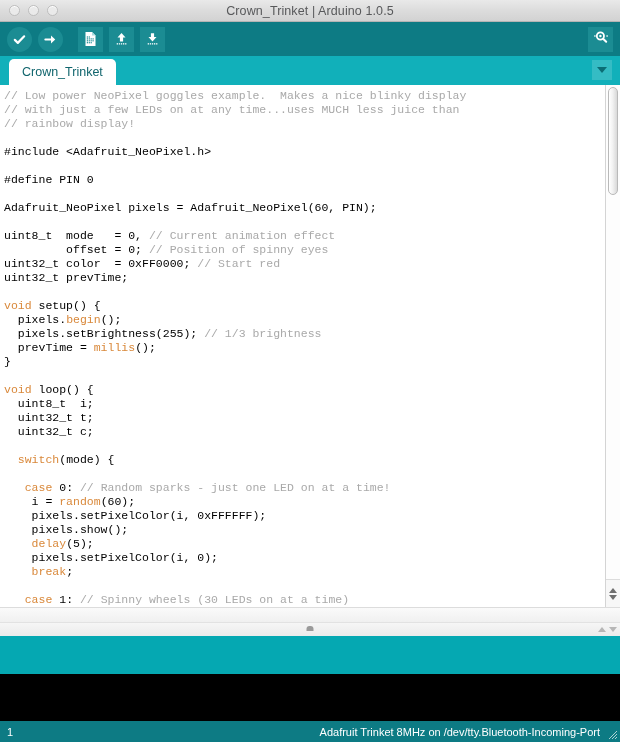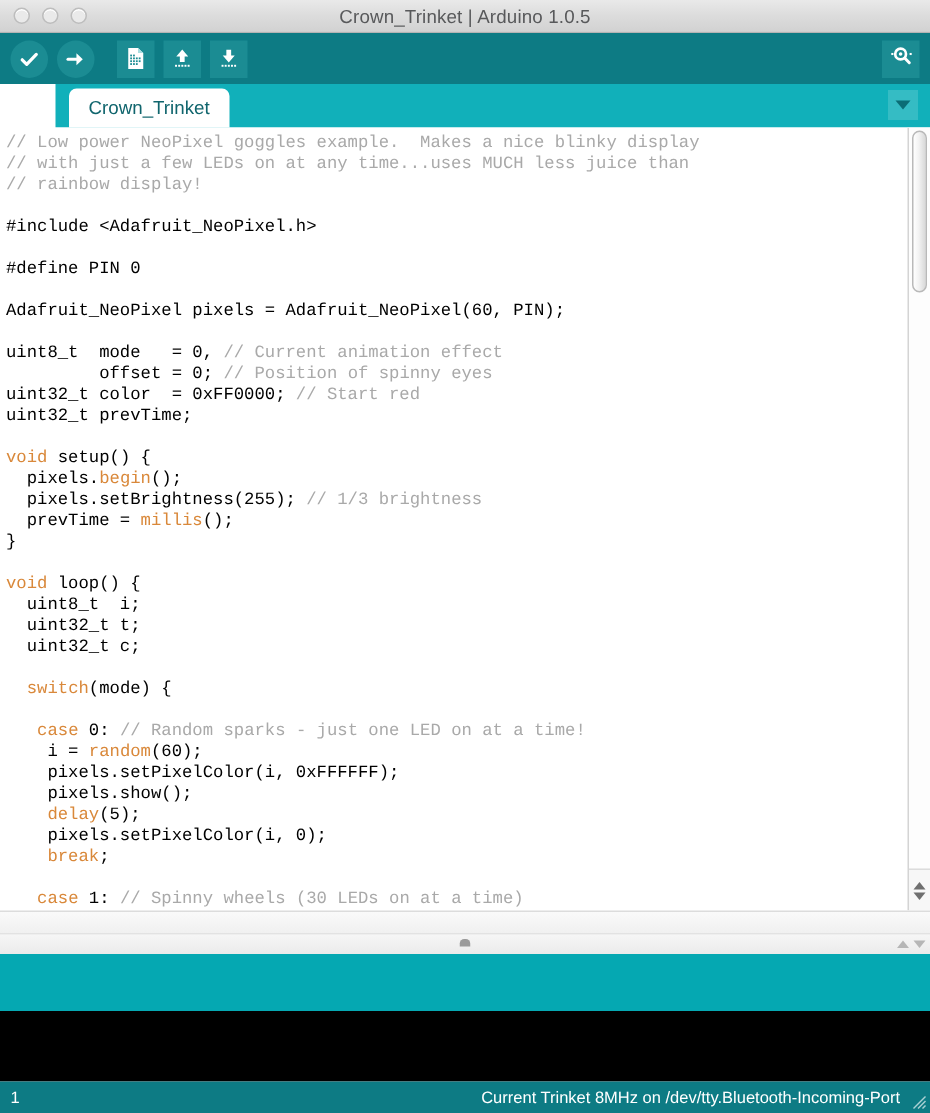--- a/index.html
+++ b/index.html
@@ -90,21 +90,20 @@
 
   
   .tabbar {
     height: 29px;
     background: #11b0ba;
     display: flex;
     align-items: flex-end;
     position: relative;
     padding-left: 9px;
     flex: 0 0 auto;
-    margin-left: 37px;
   }
   .tab {
     height: 26px;
     background: #ffffff;
     border-radius: 5px 5px 0 0;
     padding: 0 13px;
     display: flex;
     align-items: center;
     font-size: 12.5px;
     color: #10656d;
@@ -409,21 +408,21 @@
       <span class="mini-dn"></span>
     </span>
   </div>
 
   <div class="msgbar"></div>
 
   <div class="console"></div>
 
   <div class="statusbar">
     <span class="status-left">1</span>
-    <span class="status-right">Current Trinket 8MHz on /dev/tty.Bluetooth-Incoming-Port</span>
+    <span class="status-right">Adafruit Trinket 8MHz on /dev/tty.Bluetooth-Incoming-Port</span>
     <span class="grip-corner">
       <svg width="11" height="11" viewBox="0 0 11 11">
         <g stroke="#ffffff" stroke-width="1">
           <path d="M10 2 L2 10"></path>
           <path d="M10 5 L5 10"></path>
           <path d="M10 8 L8 10"></path>
         </g>
       </svg>
     </span>
   </div>

